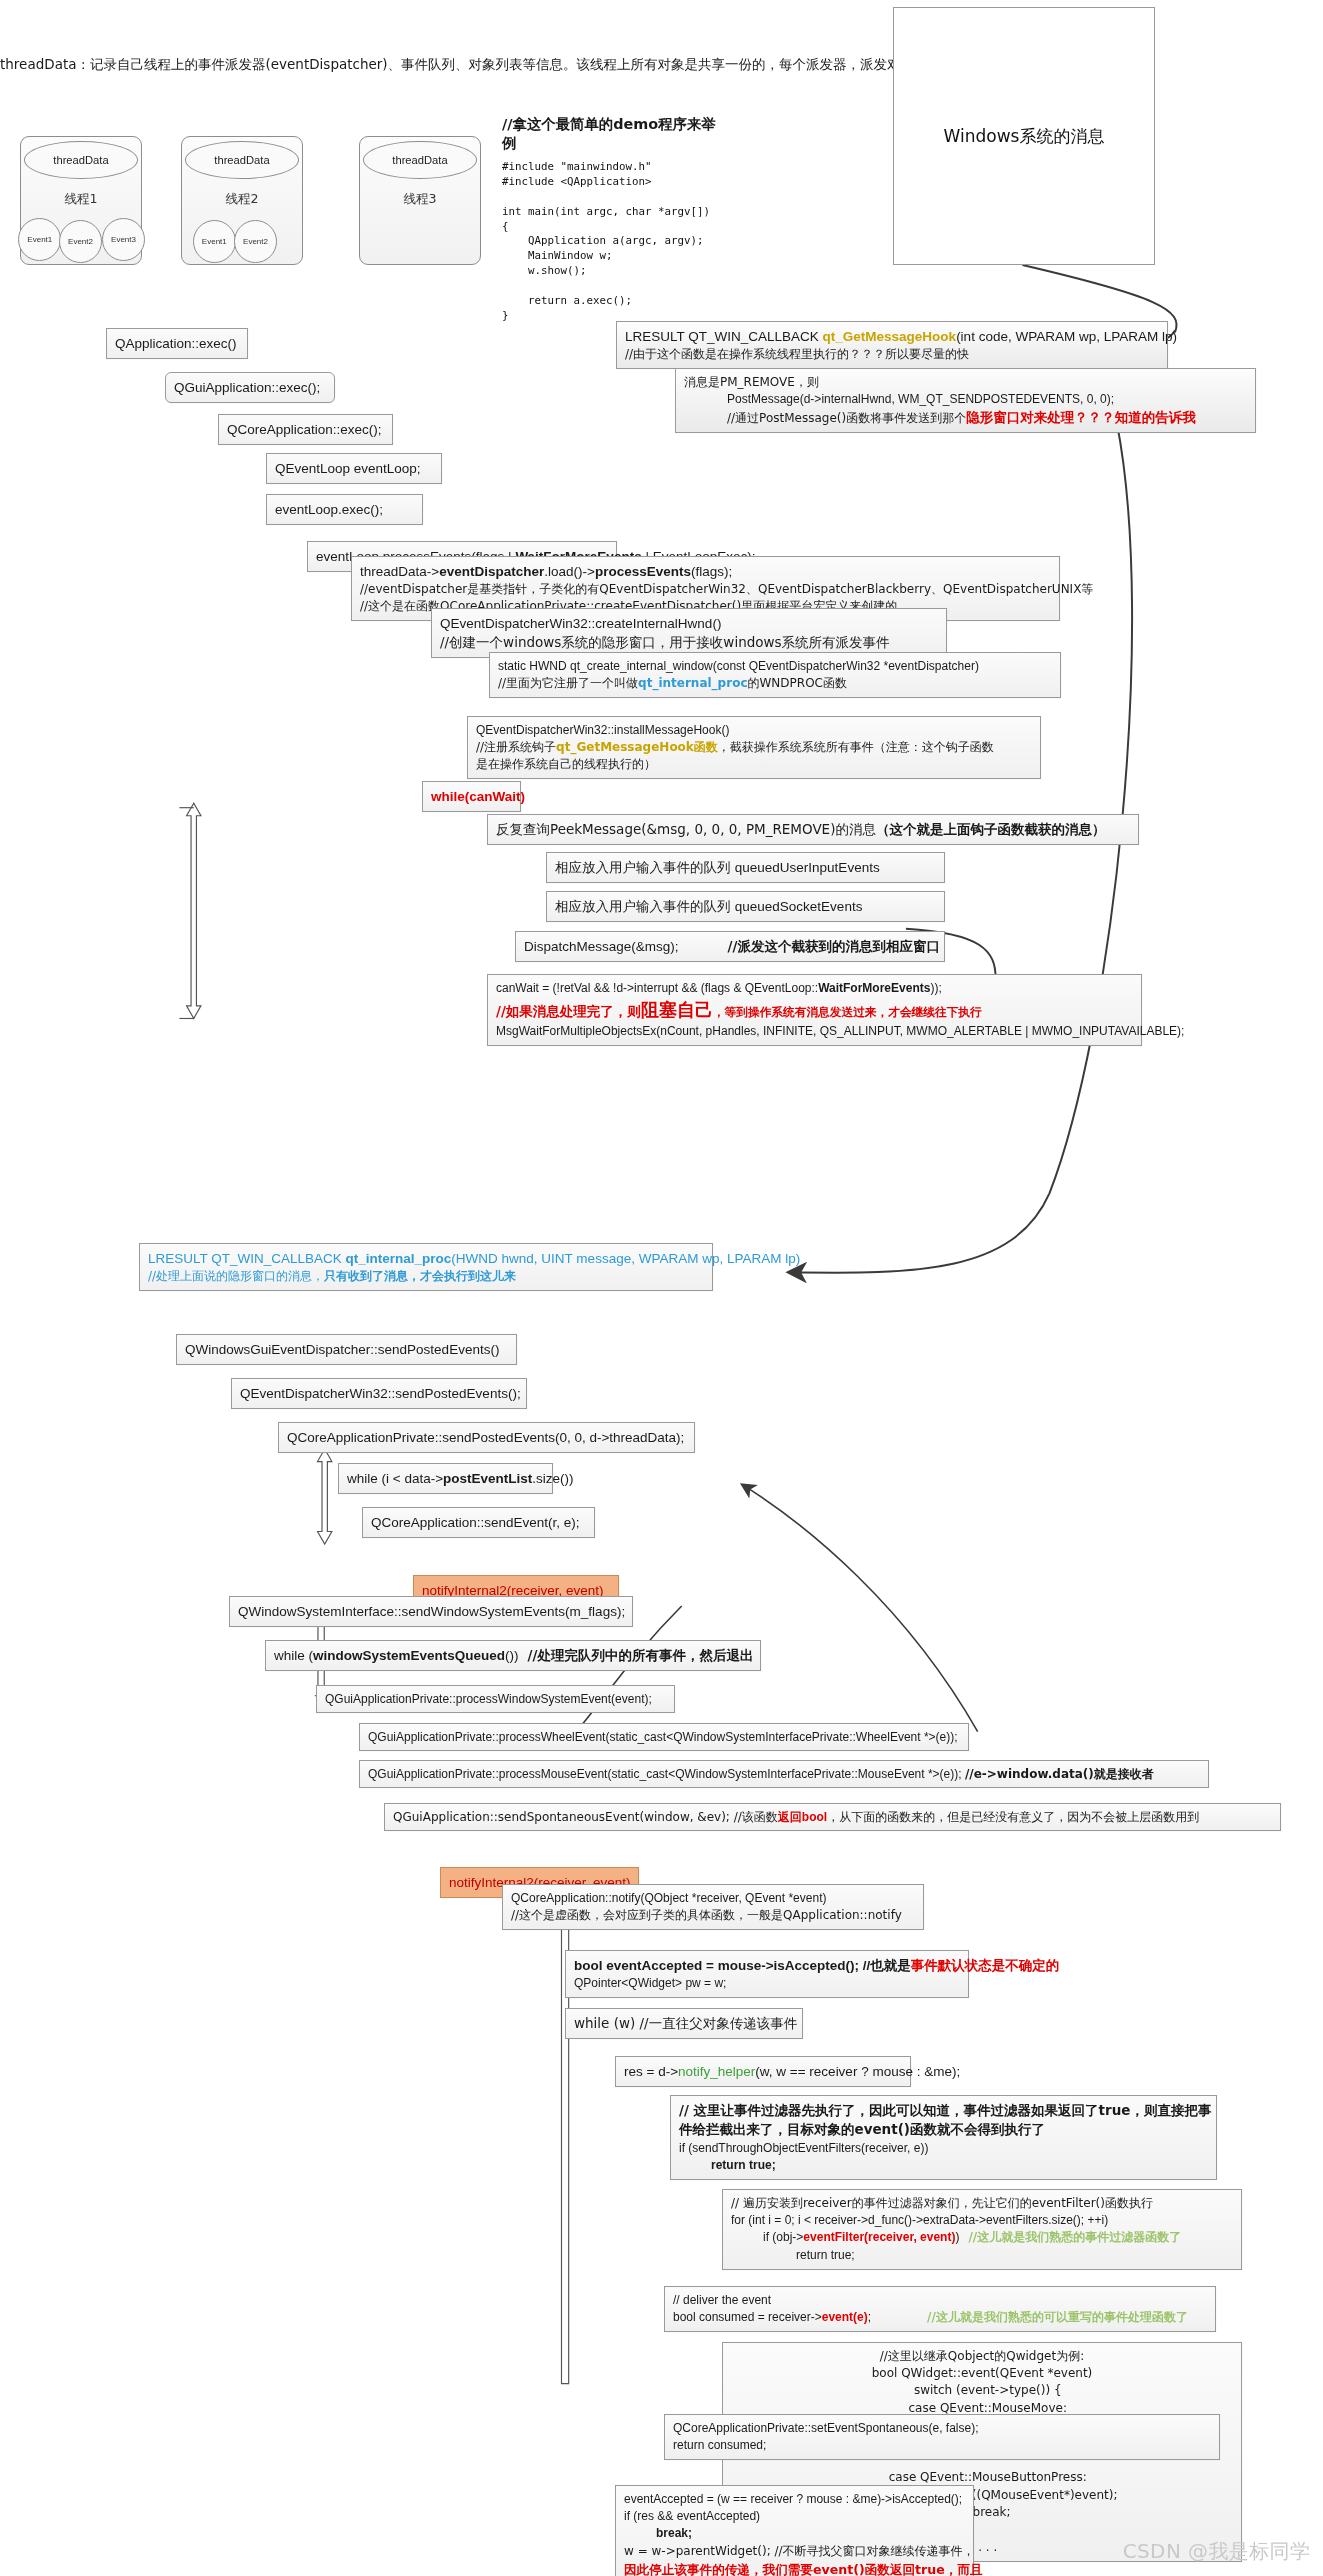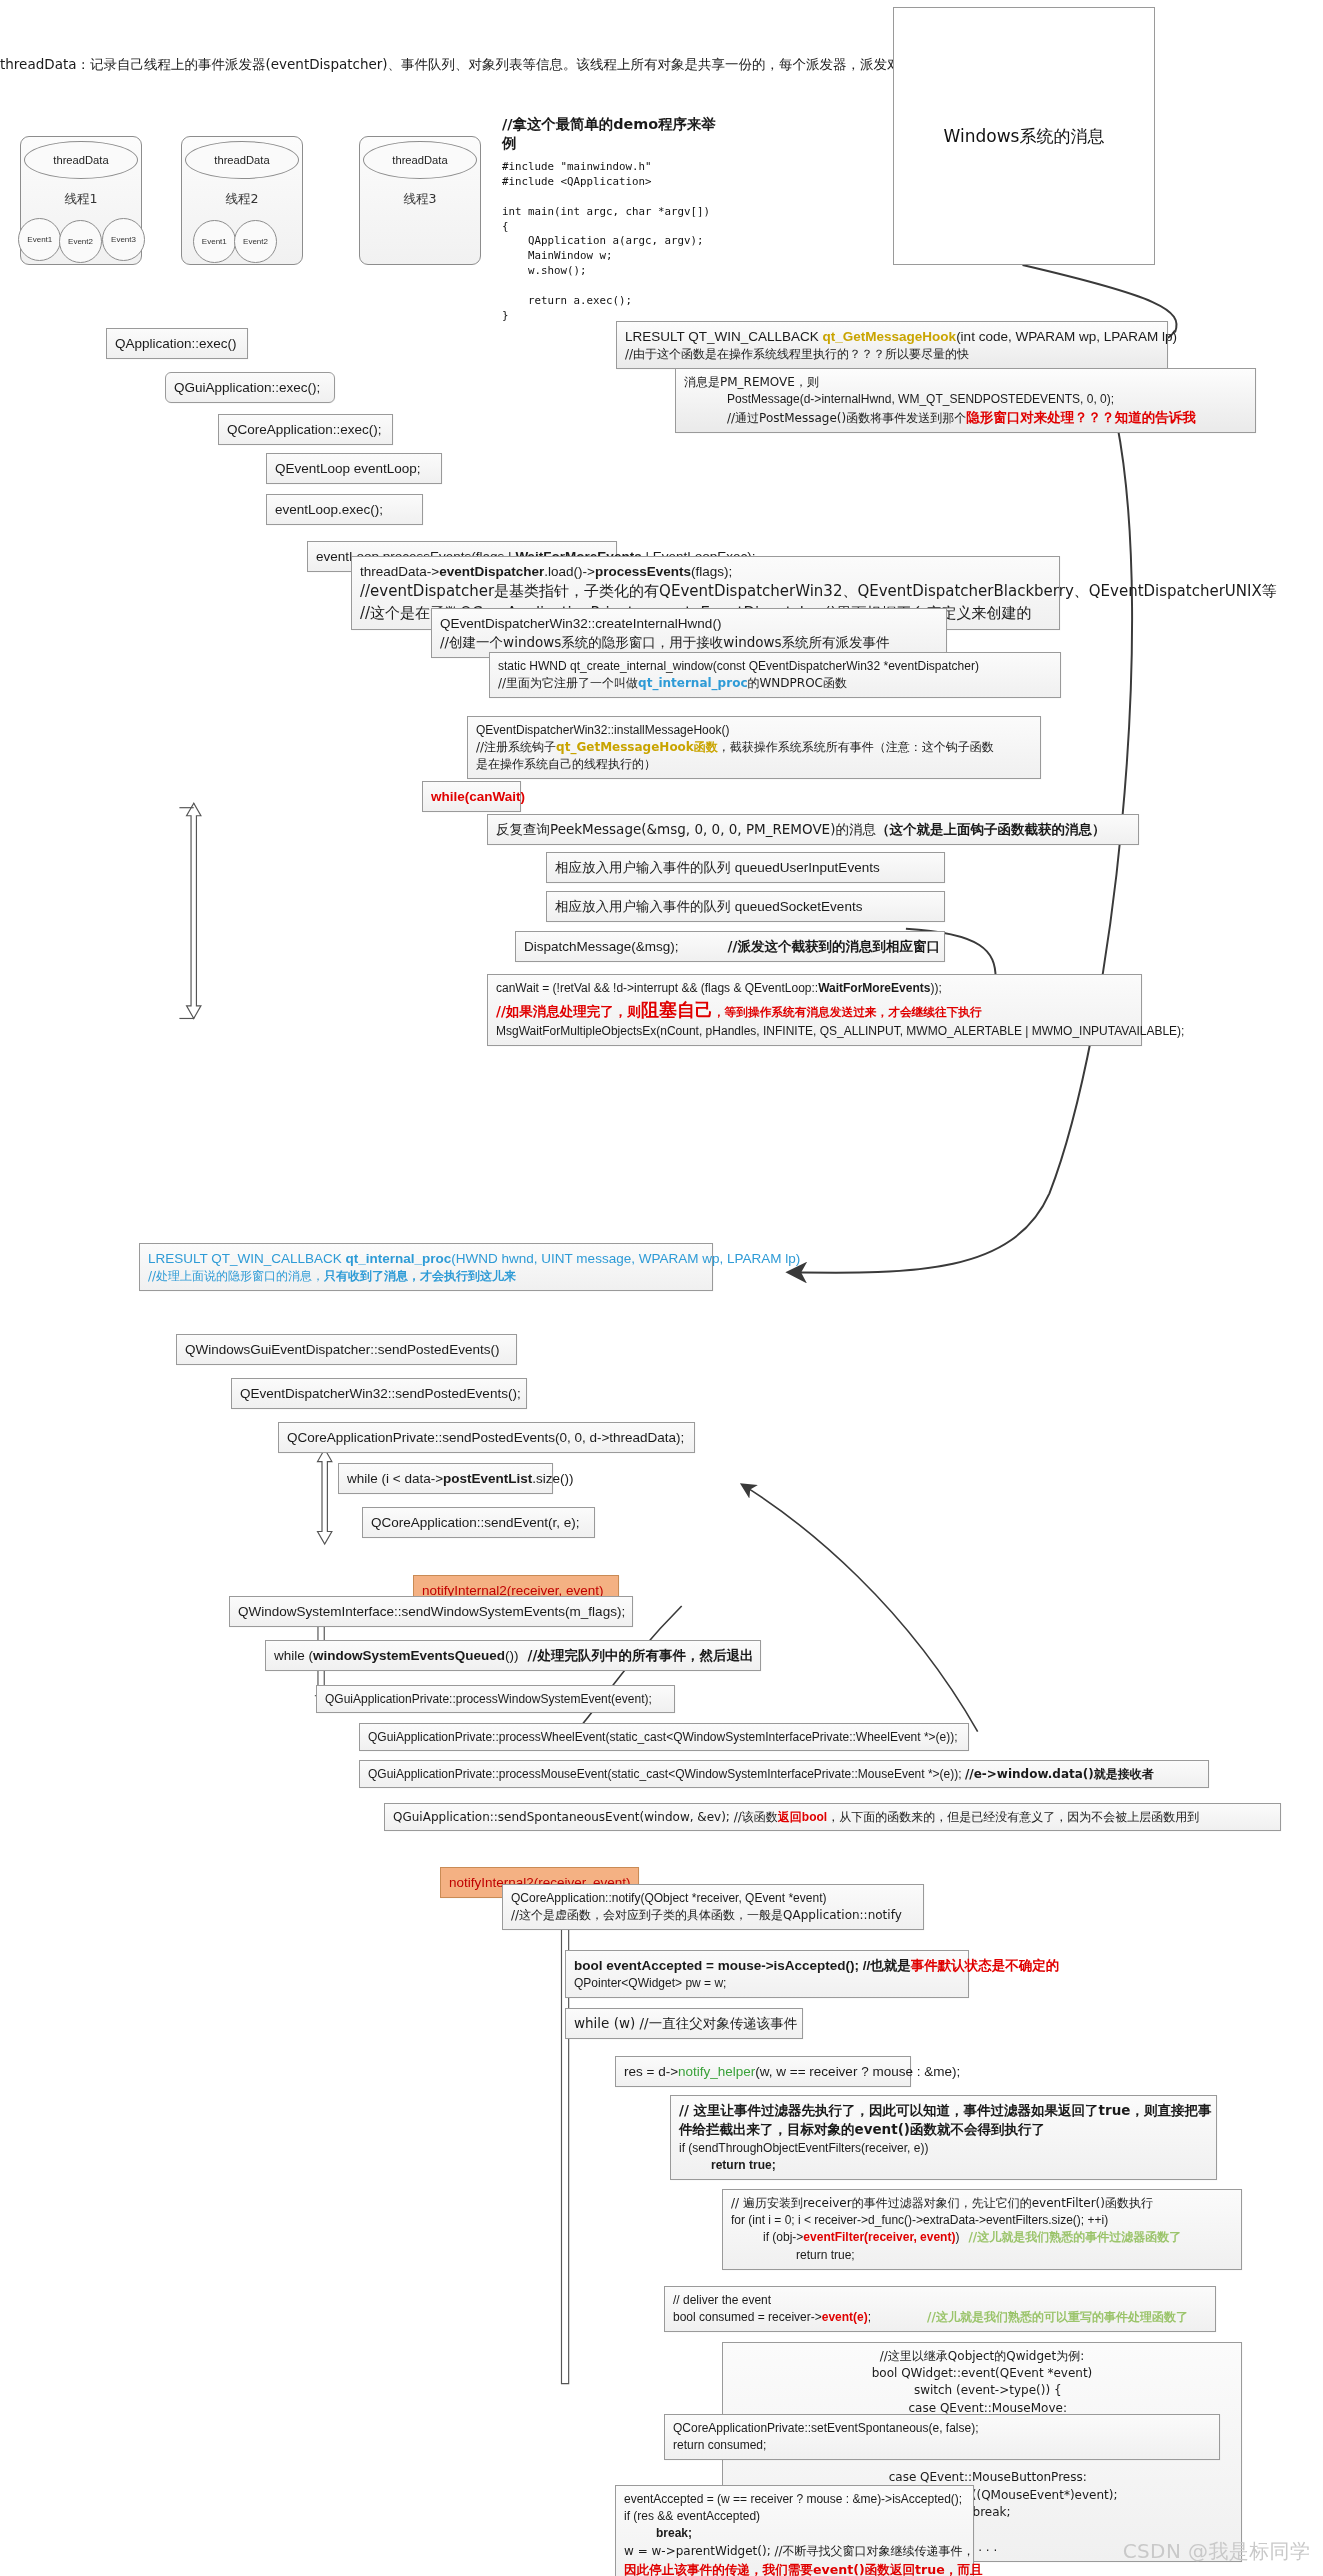--- a/index.html
+++ b/index.html
@@ -30,21 +30,21 @@
   }
   .plain{
     background:linear-gradient(to bottom,#fbfbfb 0%,#f0f0f0 100%);
   }
   .orange{
     background:#f4b183;
     border:0.9px solid #c98b55;
     color:#c00000;
     margin-top:23px;
   }
-  .tiny{font-size:15px;}
+  .tiny{font-size:12px;}
   .sm{font-size:12px;}
   b,strong{font-weight:bold;}
   .red{color:#e00000;font-weight:bold;}
   .redbig{color:#e00000;font-weight:bold;font-size:18px;}
   .redsm{color:#e00000;font-weight:bold;font-size:11.7px;}
   .yellow{color:#c9a400;font-weight:bold;}
   .blue{color:#2e9bd6;font-weight:bold;}
   .blueln{color:#2e9bd6;}
   .green{color:#3aa13a;font-weight:normal;}
   .greenlt{color:#9bc46b;font-weight:bold;}

